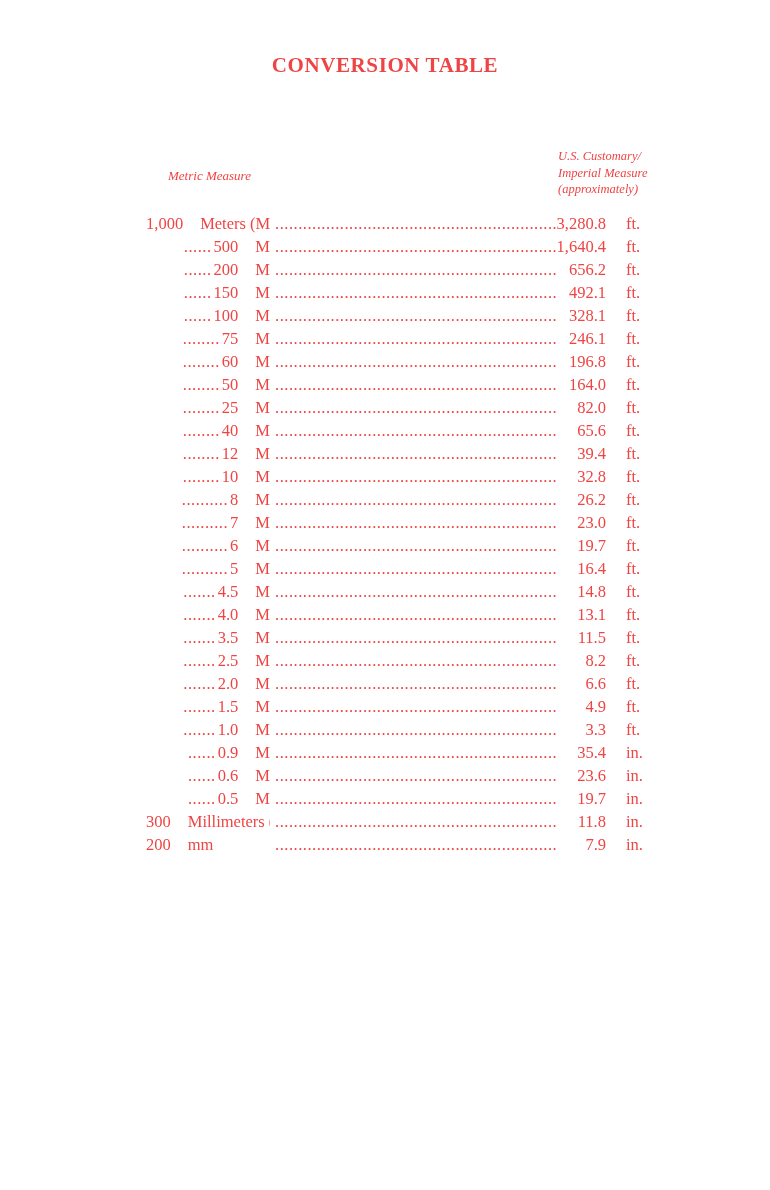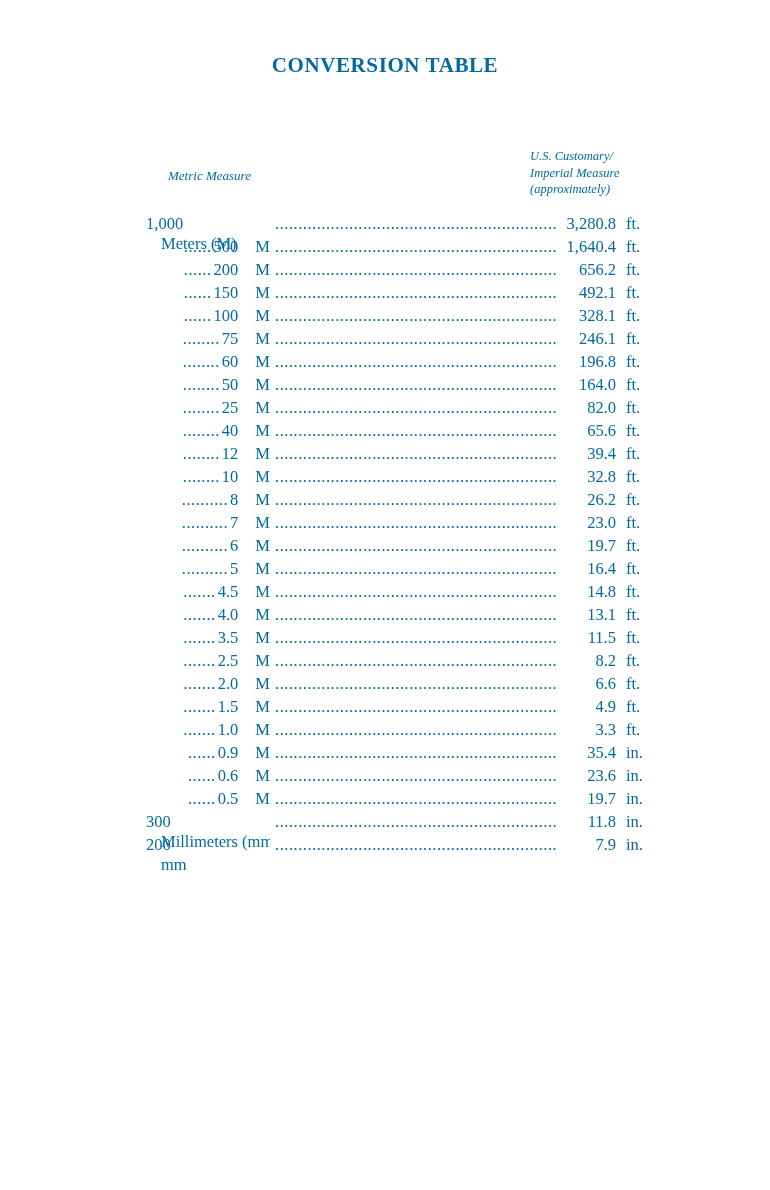--- a/index.html
+++ b/index.html
@@ -8,21 +8,21 @@
     background: #ffffff;
   }
   .page {
     position: relative;
     width: 770px;
     height: 1190px;
     background: #ffffff;
     margin: 0 auto;
     overflow: hidden;
     font-family: "Liberation Serif", "DejaVu Serif", serif;
-    color: #0369a1;
+    color: #ef4444;
   }
 
   
   .doc-title {
     position: absolute;
     top: 53px;
     left: 0;
     width: 770px;
     text-align: center;
     font-size: 21px;
@@ -45,21 +45,21 @@
     position: absolute;
     top: 168px;
     left: 168px;
     font-size: 13px;
     font-style: italic;
     white-space: nowrap;
   }
   .col-head-right {
     position: absolute;
     top: 148px;
-    left: 530px;
+    left: 558px;
     font-size: 12.5px;
     font-style: italic;
     line-height: 16.5px;
     white-space: nowrap;
   }
   .col-head-right div { white-space: nowrap; }
 
   
   .table {
     position: absolute;
@@ -90,21 +90,21 @@
     direction: rtl;
   }
   .metric .num {
     flex: 0 0 auto;
     padding-left: 2px;
   }
   .metric .unit {
     flex: 0 0 auto;
     padding-left: 17px;
   }
-  .metric.wide { justify-content: flex-start; flex-direction: column; }
+  .metric.wide { justify-content: flex-start; }
 
   
   .leader {
     flex: 1 1 auto;
     overflow: hidden;
     white-space: nowrap;
     letter-spacing: 0.5px;
     padding: 0 5px;
     font-size: 16.5px;
   }
@@ -116,21 +116,21 @@
     align-items: flex-end;
     justify-content: flex-end;
     width: 92px;
   }
   .imperial .val {
     text-align: right;
     flex: 1 1 auto;
   }
   .imperial .iunit {
     flex: 0 0 auto;
-    padding-left: 10px;
+    padding-left: 20px;
     width: 24px;
     text-align: left;
   }
 
   
   .folio {
     position: absolute;
     top: 1124px;
     left: 0;
     width: 770px;

